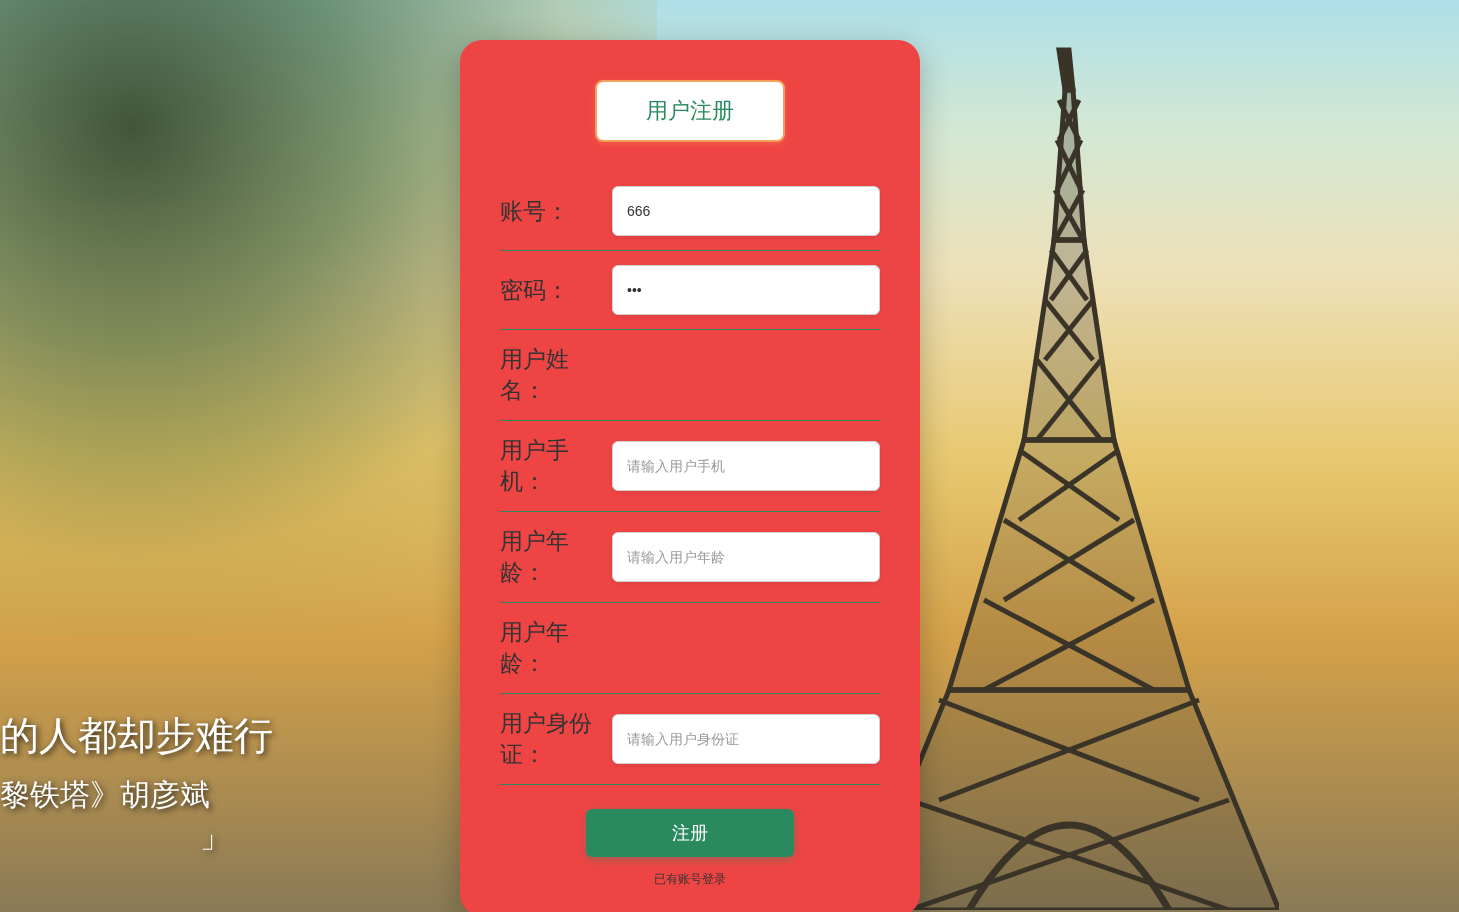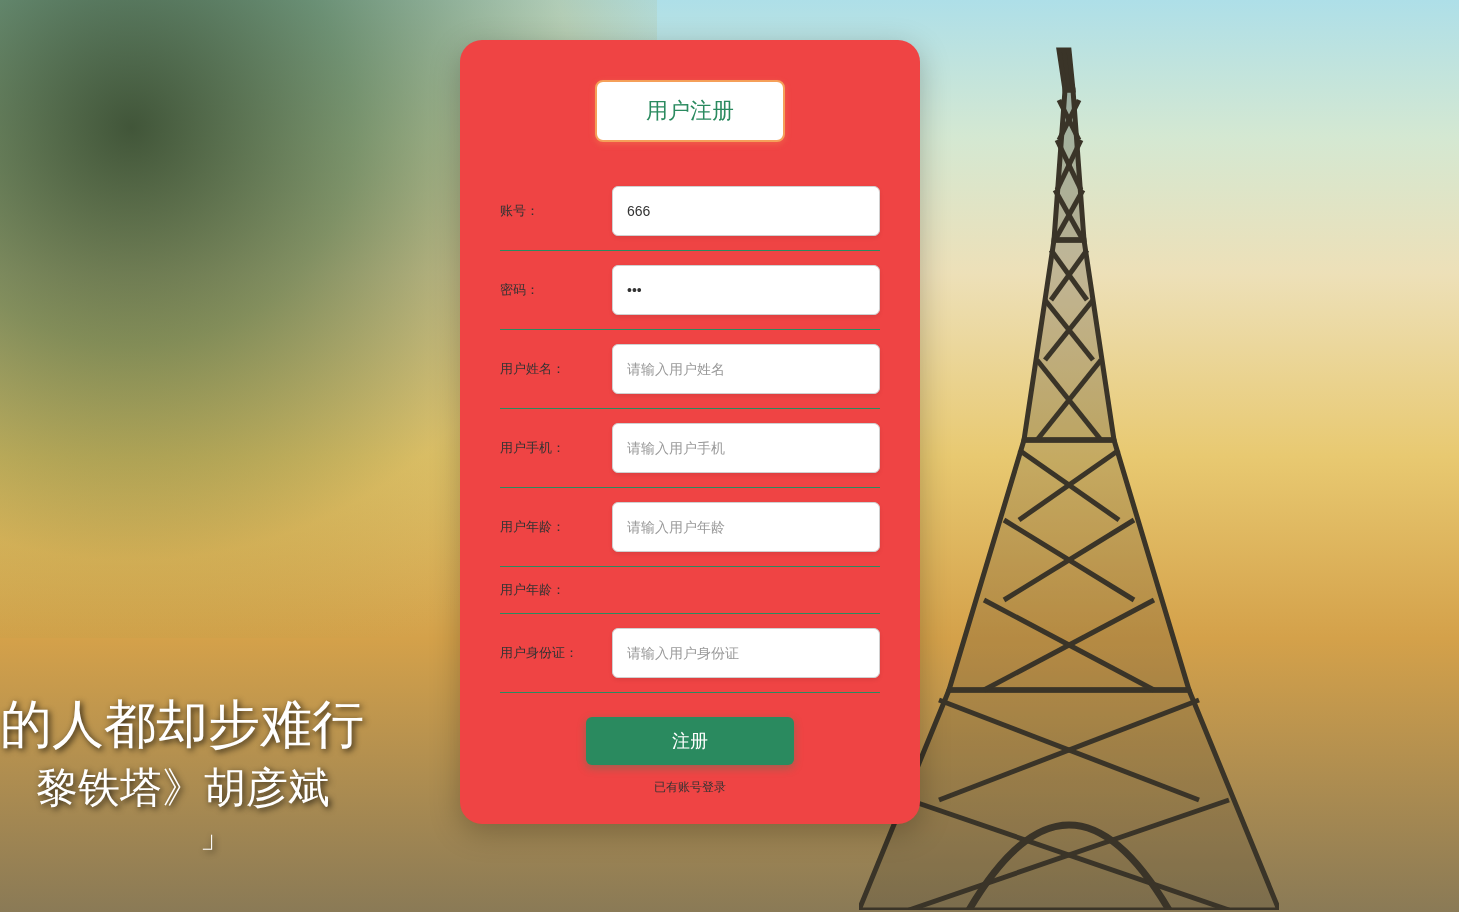--- a/index.html
+++ b/index.html
@@ -70,30 +70,29 @@
       text-shadow: 2px 2px 6px rgba(0,0,0,0.8);
     }
 
     .caption-line1 {
       font-size: 42px;
       font-weight: 500;
       margin-bottom: 12px;
     }
 
     .caption-line2 {
-      font-size: 52px;
+      font-size: 39px;
       font-weight: 500;
-      margin-bottom: 0;
+      margin-bottom: 12px;
     }
 
     .caption-line3 {
-      font-size: 42px;
+      font-size: 30px;
       font-weight: 500;
       margin-bottom: 6px;
-      padding-left: 36px;
     }
 
     .caption-bracket {
       margin-left: 200px;
       font-size: 30px;
       line-height: 1;
     }
 
     .register-card {
       position: absolute;
@@ -128,21 +127,21 @@
       border-bottom: 1px solid #2a8a5f;
       gap: 12px;
     }
 
     .form-row:last-of-type {
       border-bottom: 1px solid #2a8a5f;
     }
 
     .form-label {
       width: 100px;
-      font-size: 13px;
+      font-size: 23px;
       color: #333;
       flex-shrink: 0;
     }
 
     .form-input {
       flex: 1;
       height: 50px;
       padding: 0 14px;
       font-size: 14px;
       border: 1px solid #d0d0d0;
@@ -236,21 +235,20 @@
     <input class="form-input" type="text" value="666" style="">
   </div>
 
   <div class="form-row">
     <label class="form-label">密码：</label>
     <input class="form-input" type="password" value="666" style="">
   </div>
 
   <div class="form-row">
     <label class="form-label">用户姓名：</label>
-    <input class="form-input" type="text" placeholder="请输入用户姓名" style="">
   </div>
 
   <div class="form-row">
     <label class="form-label">用户手机：</label>
     <input class="form-input" type="text" placeholder="请输入用户手机" style="">
   </div>
 
   <div class="form-row">
     <label class="form-label">用户年龄：</label>
     <input class="form-input" type="text" placeholder="请输入用户年龄" style="">

